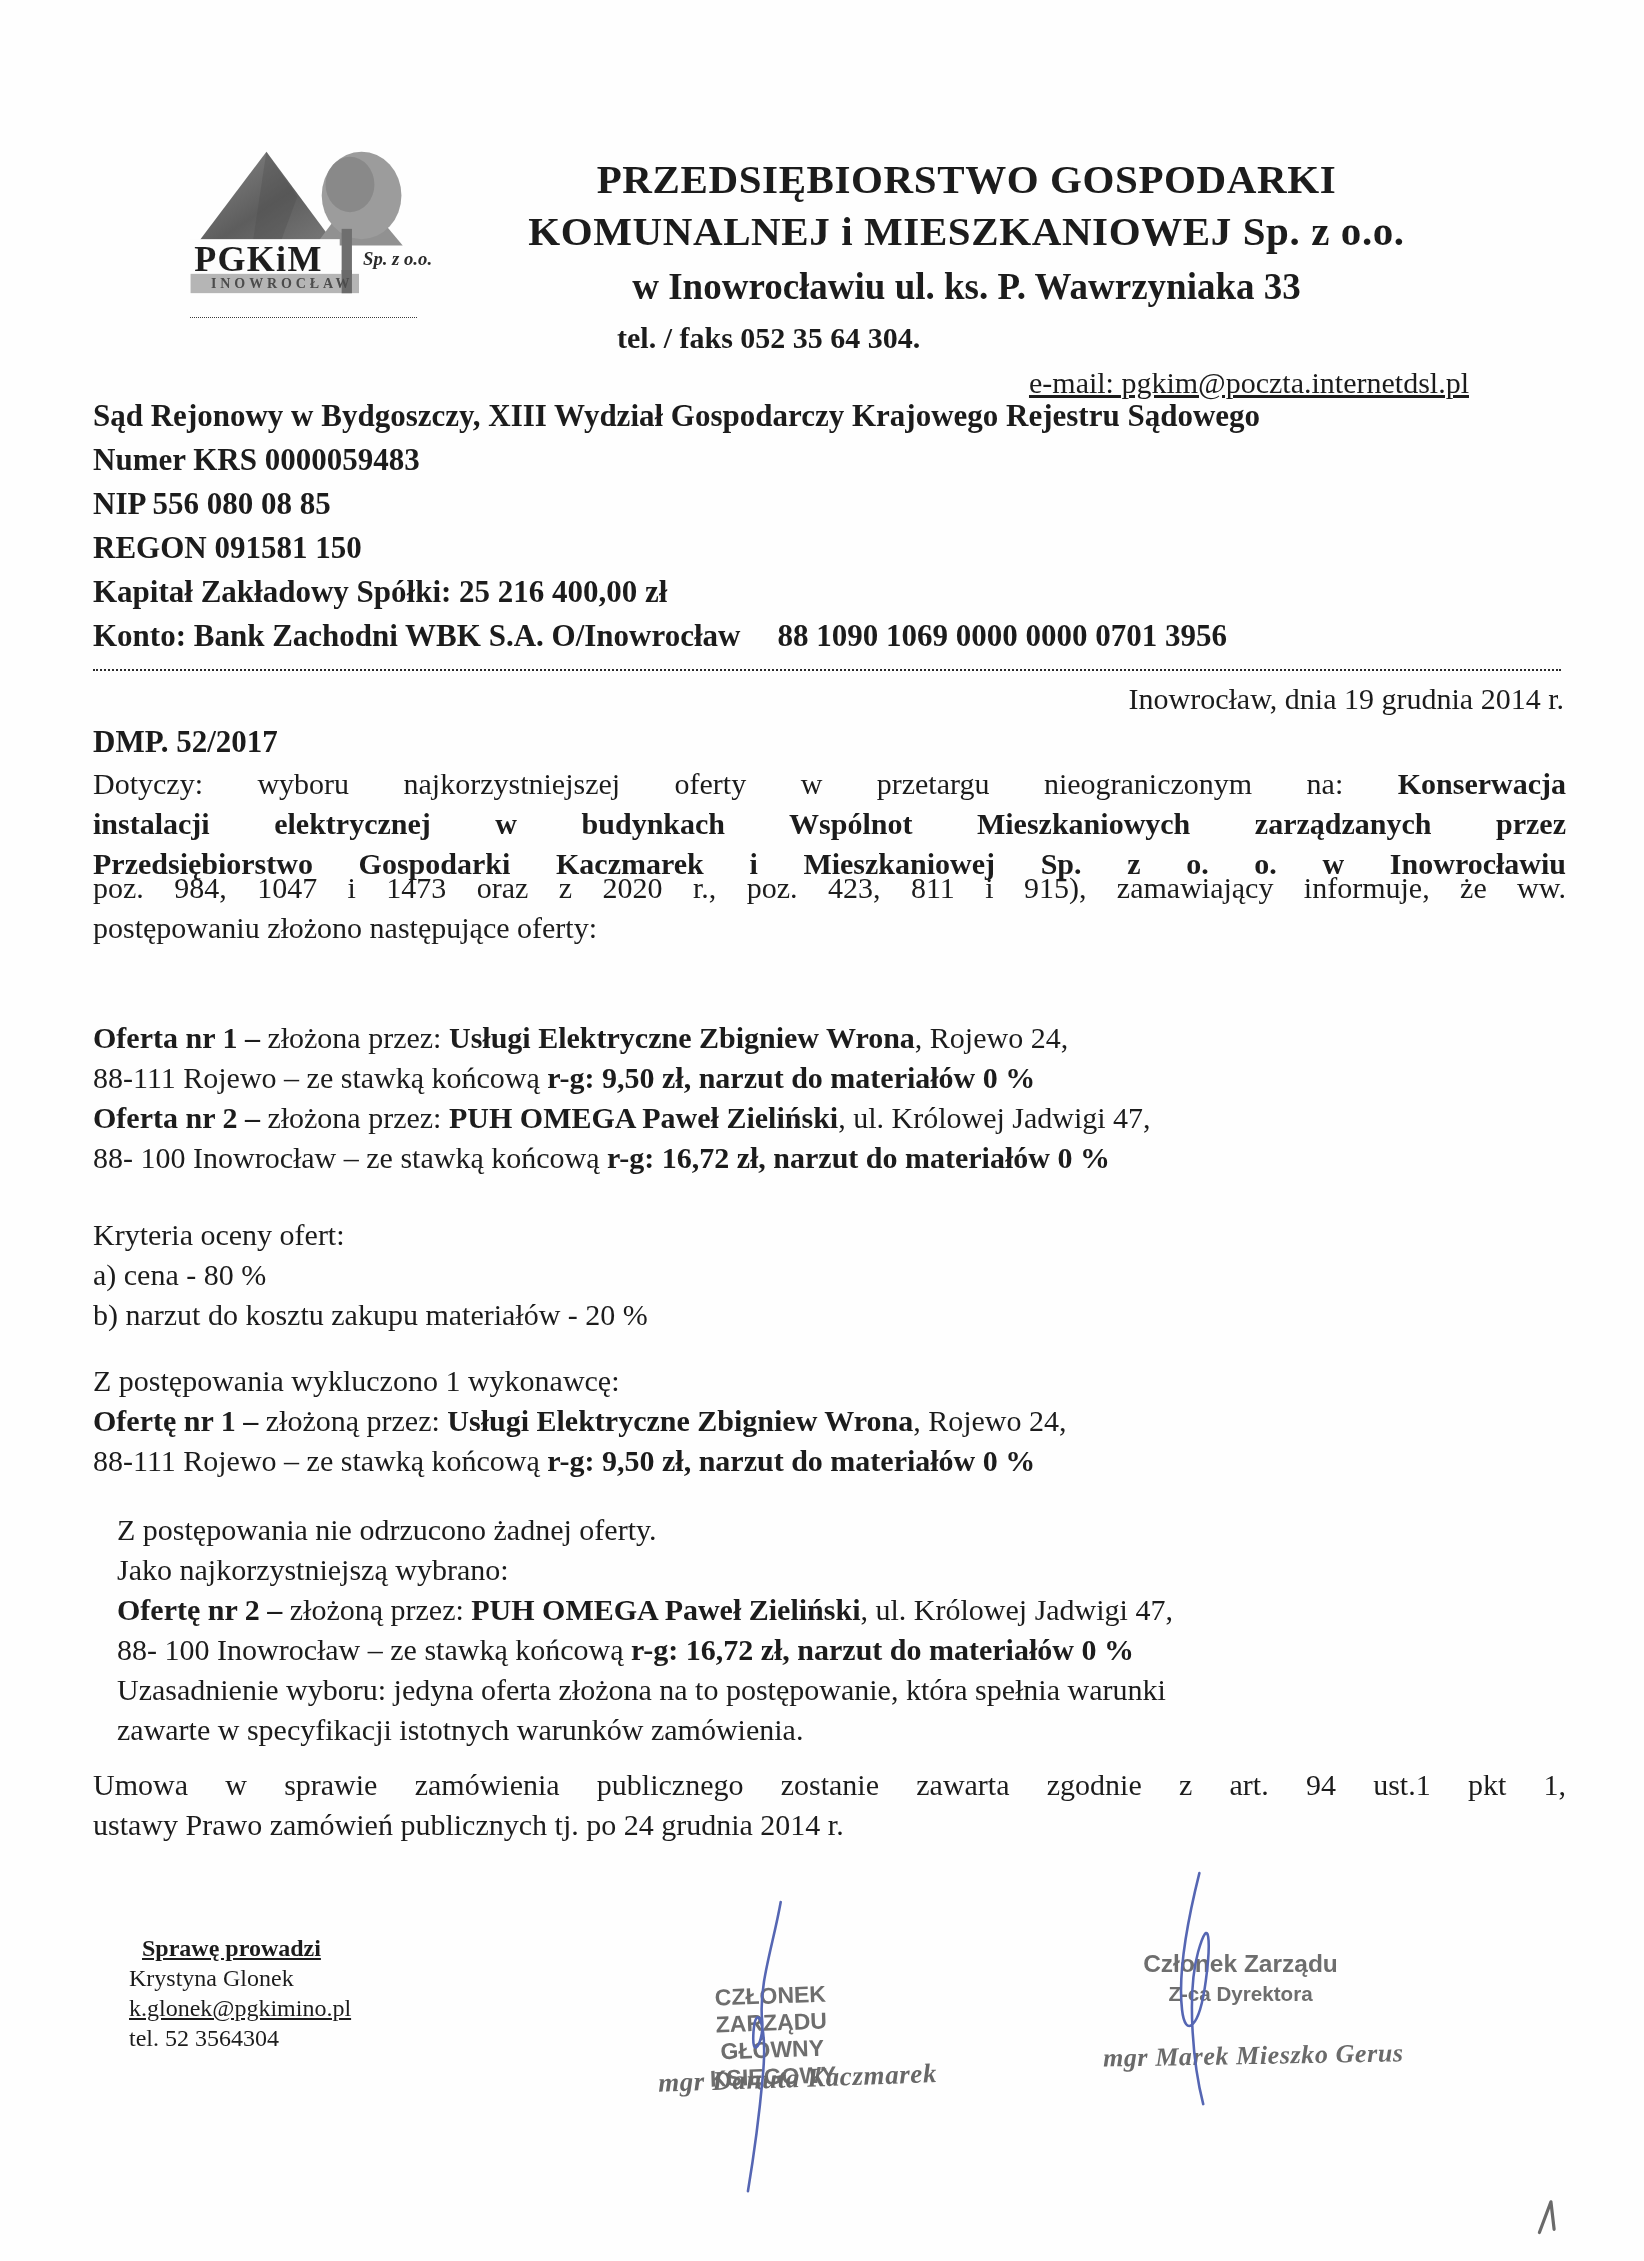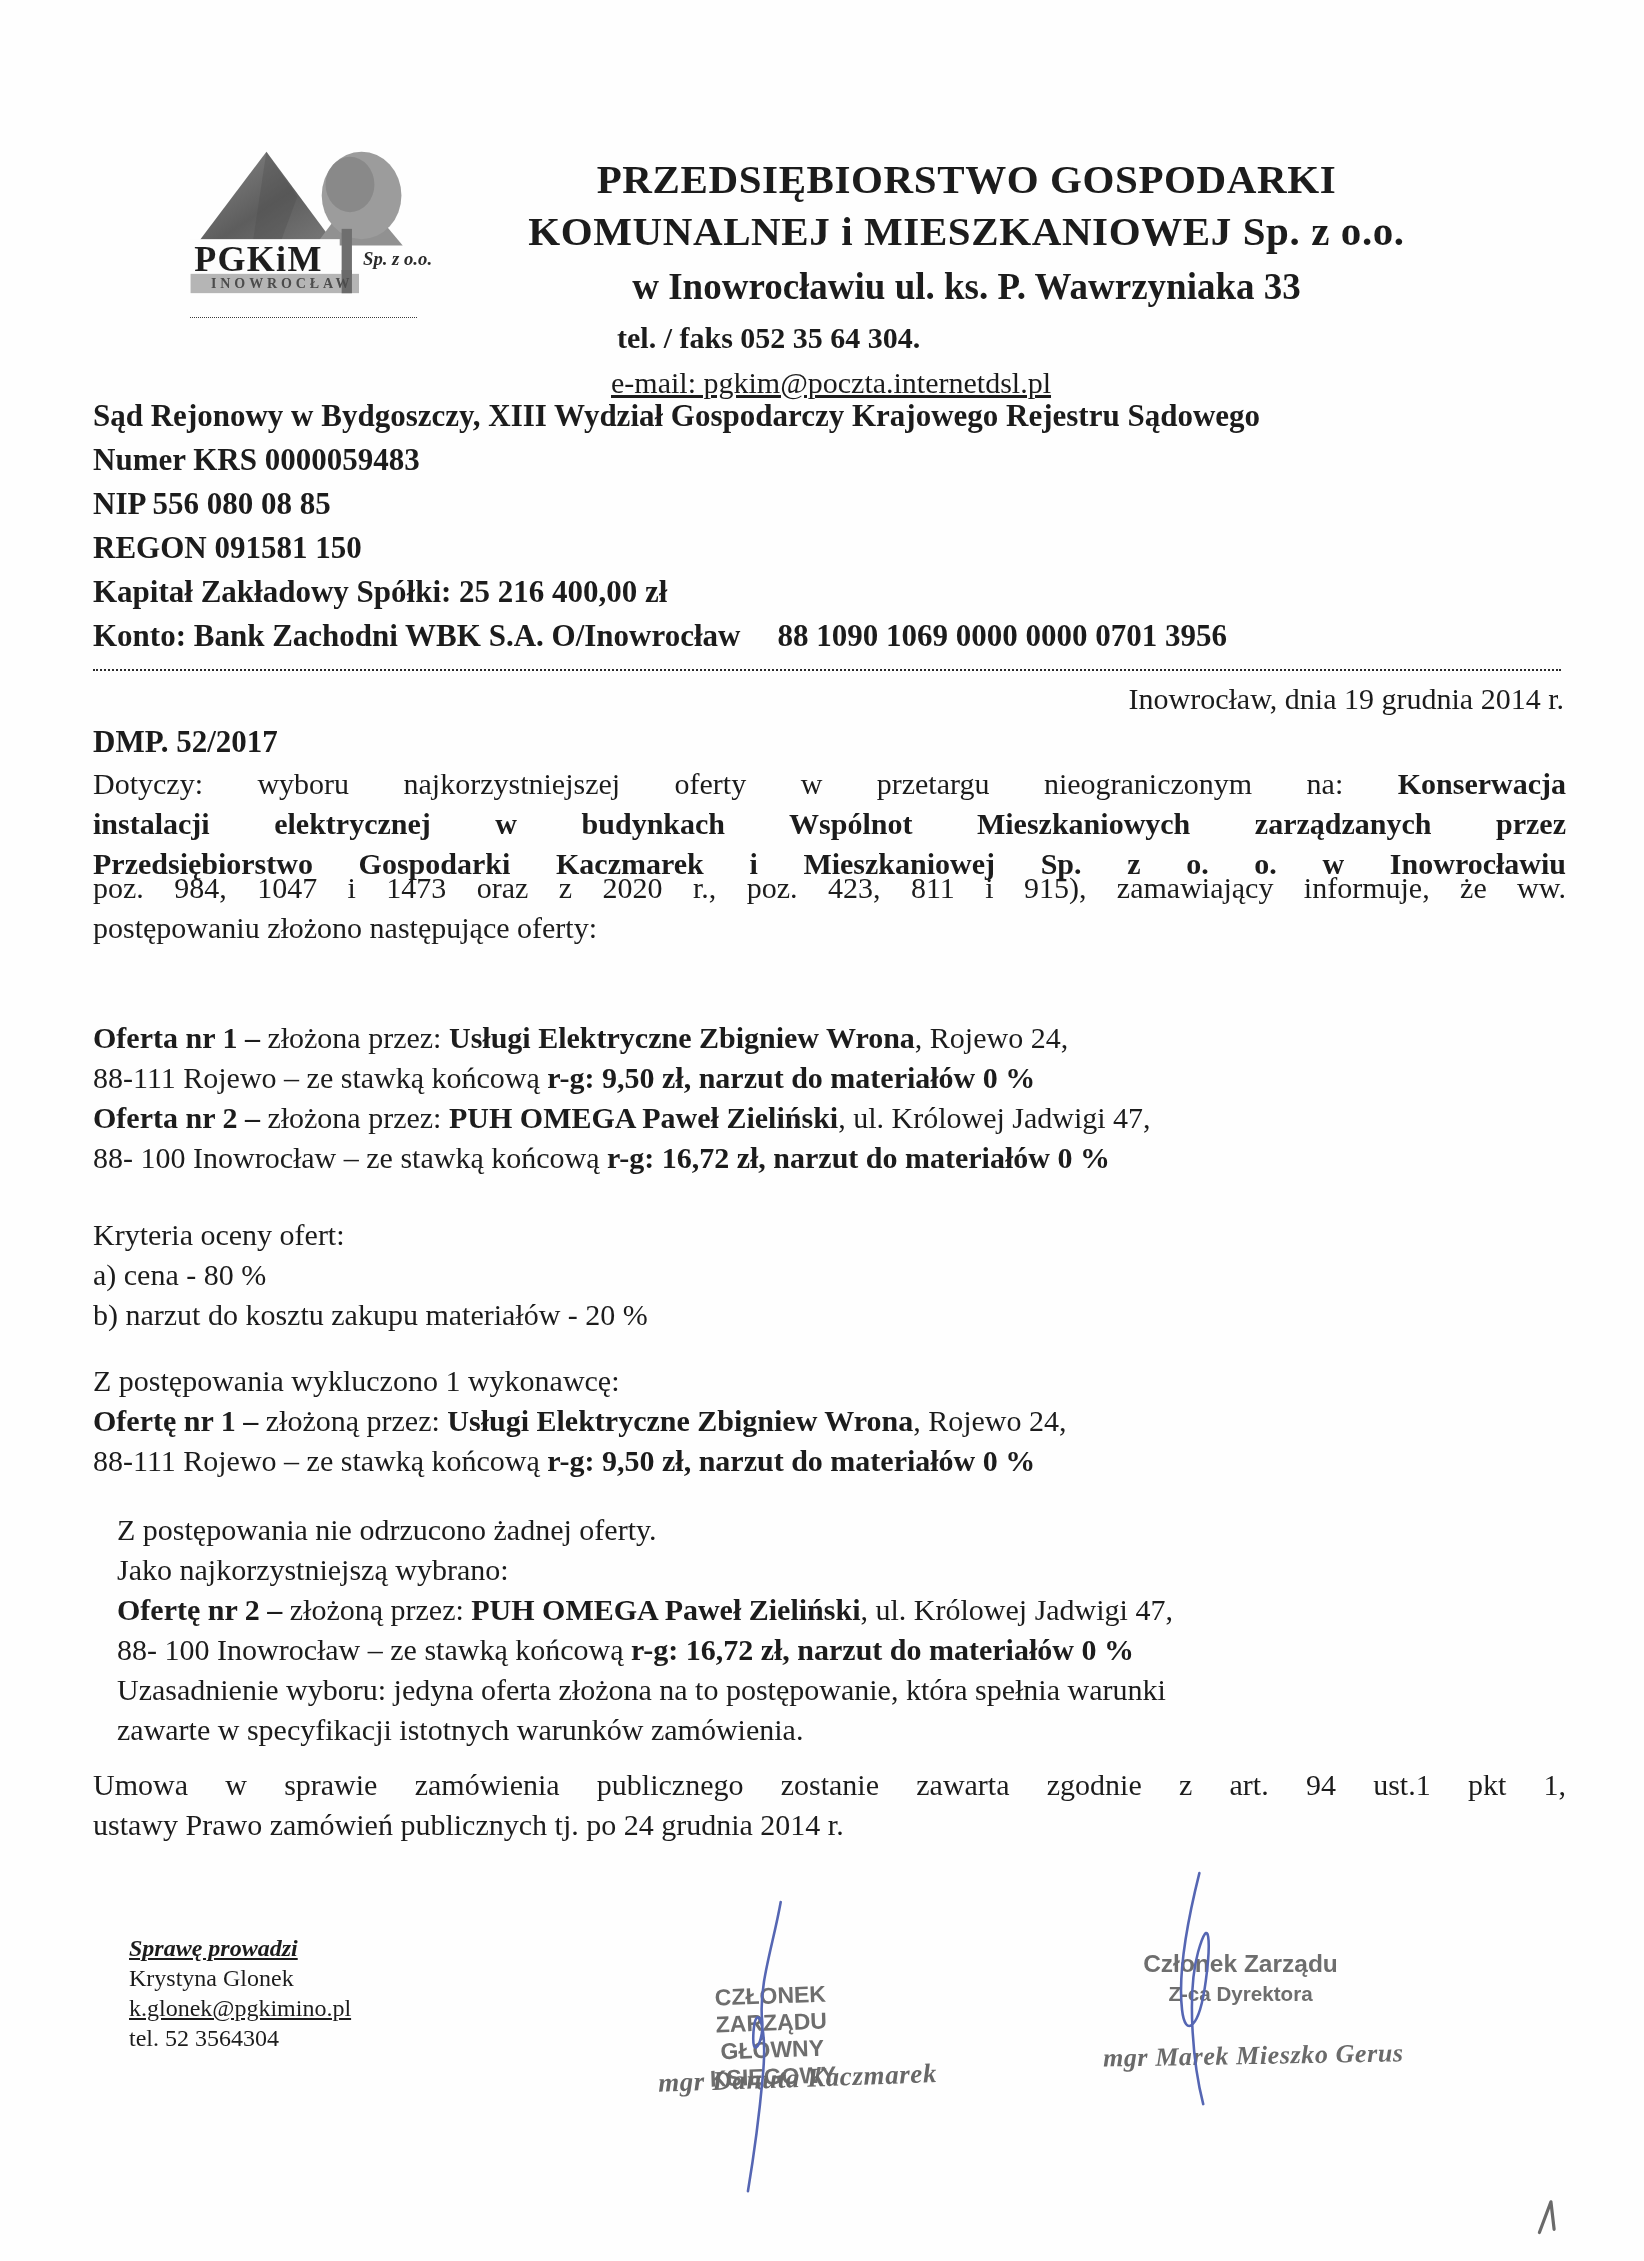--- a/index.html
+++ b/index.html
@@ -30,35 +30,35 @@
   }
   .logo-rule{
     position:absolute;left:190px;top:317px;width:227px;height:0;
     border-top:1.9px dotted #3c3c3c;
   }
   
   .letterhead{position:absolute;left:464px;top:153px;width:1005px;text-align:center;}
   .lh1{font-size:41px;font-weight:bold;letter-spacing:0.6px;line-height:52px;}
   .lh2{font-size:37px;font-weight:bold;margin-top:5.2px;line-height:49px;}
   .lh-tel{font-size:30px;font-weight:bold;margin-top:6.4px;text-align:left;padding-left:153px;line-height:40px;}
-  .lh-mail{font-size:30px;margin-top:5.2px;text-align:left;padding-left:147px;line-height:40px;text-decoration:underline;}
+  .lh-mail{font-size:30px;margin-top:5.2px;text-align:right;padding-left:147px;line-height:40px;text-decoration:underline;}
   
   .registry{position:absolute;left:93px;top:394px;width:1482px;font-size:31px;font-weight:bold;line-height:44px;}
   .acct-num{display:inline-block;margin-left:37px;}
   .dotted-sep{position:absolute;left:93px;top:669px;width:1468px;height:0;border-top:2.6px dotted #2c2c2c;}
   
   .date-line{position:absolute;right:80px;top:682px;font-size:30px;}
   .refnum{position:absolute;left:93px;top:724px;font-size:31px;font-weight:bold;}
   .col{position:absolute;left:93px;width:1473px;font-size:30px;line-height:40px;}
   .b{font-weight:bold;}
   .fill{text-align:justify;text-align-last:justify;}
   .indent{text-indent:45px;}
   
   .contact{position:absolute;left:129px;top:1933px;font-size:24px;line-height:30px;}
-  .contact-heading{font-weight:bold;font-style:italic;text-decoration:underline;}
+  .contact-heading{font-weight:bold;text-decoration:underline;margin-left:13px;}
   .contact-email{text-decoration:underline;}
   .stamp{position:absolute;color:#6e6e6e;font-family:"Liberation Sans", sans-serif;font-weight:bold;}
   .stamp-acc{left:670px;top:1986px;width:200px;text-align:center;font-size:23px;line-height:27px;
     letter-spacing:0;transform:rotate(-2deg);transform-origin:left top;}
   .stamp-acc-name{position:absolute;left:658px;top:2063px;color:#686868;
     font-family:"Liberation Serif", serif;font-style:italic;font-weight:bold;
     font-size:27px;letter-spacing:0.6px;transform:rotate(-2deg);}
   .stamp-dir{left:1131px;top:1949px;width:219px;text-align:center;font-size:24.5px;line-height:30px;}
   .stamp-dir .sub{font-size:20.6px;}
   .stamp-dir-name{position:absolute;left:1103px;top:2041px;color:#6a6a6a;

